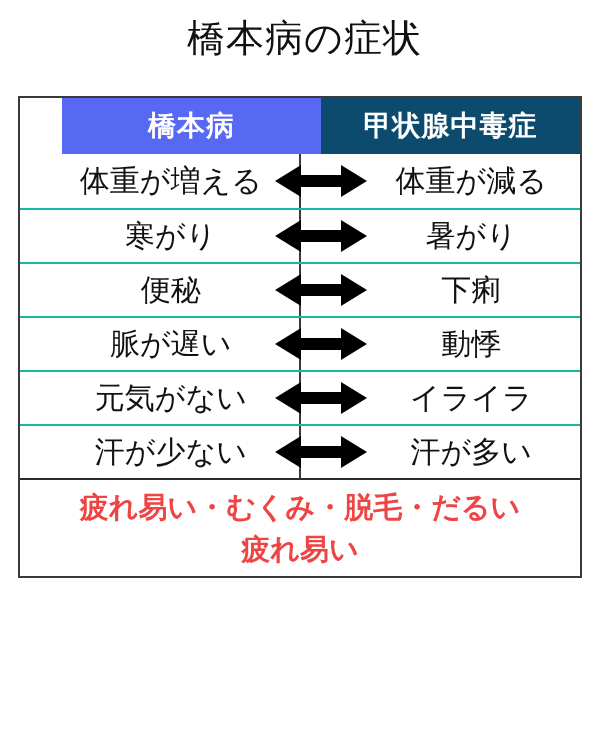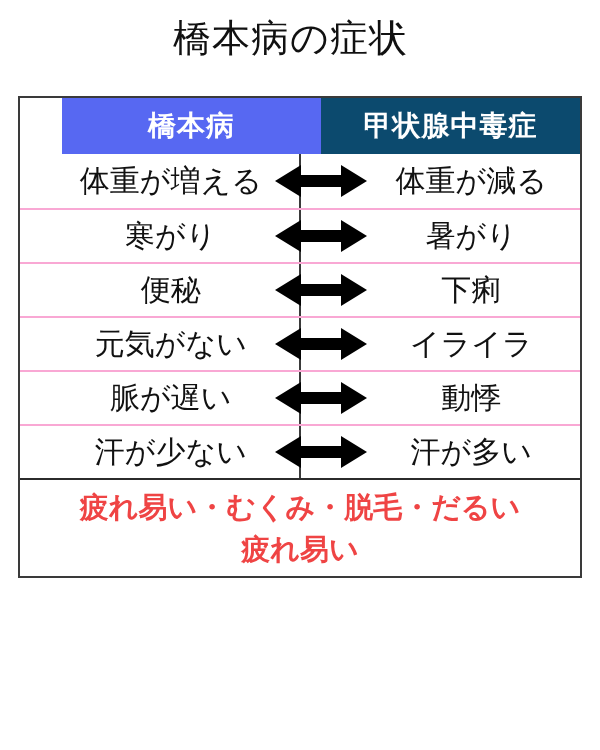--- a/index.html
+++ b/index.html
@@ -17,21 +17,21 @@
 
   .page {
     position: relative;
     width: 600px;
     height: 750px;
   }
 
   
   .title {
     position: absolute;
-    left: 4px;
+    left: 18px;
     top: 14px;
     width: 573px;
     text-align: center;
     font-size: 38px;
     font-weight: 400;
     line-height: 48px;
     letter-spacing: 1px;
     color: #111111;
     white-space: nowrap;
   }
@@ -76,21 +76,21 @@
     background: #5768f2;
   }
   .header-cell.right {
     width: 50%;
     background: #fa6573;
   }
 
   
   .sym-row {
     height: 54px;
-    border-top: 2px solid #f9a8d4;
+    border-top: 2px solid #14b8a6;
   }
   .sym-row:first-of-type {
     border-top: none;
   }
   .sym-cell {
     box-sizing: border-box;
     height: 100%;
     display: flex;
     align-items: center;
     justify-content: center;
@@ -218,41 +218,41 @@
             <span class="arrow">
               <svg width="92" height="32" viewBox="0 0 92 32" aria-hidden="true">
                 <polygon fill="#000000" points="0,16 26,0 26,10 66,10 66,0 92,16 66,32 66,22 26,22 26,32"></polygon>
               </svg>
             </span>
           </div>
           <div class="sym-cell right">下痢</div>
         </div>
         <div class="row sym-row">
           <div class="divider" style="background: rgb(58, 58, 58);"></div>
+          <div class="sym-cell left">脈が遅い</div>
+          <div class="sym-cell mid">
+            <span class="arrow">
+              <svg width="92" height="32" viewBox="0 0 92 32" aria-hidden="true">
+                <polygon fill="#000000" points="0,16 26,0 26,10 66,10 66,0 92,16 66,32 66,22 26,22 26,32"></polygon>
+              </svg>
+            </span>
+          </div>
+          <div class="sym-cell right">動悸</div>
+        </div>
+        <div class="row sym-row">
+          <div class="divider" style="background: rgb(58, 58, 58);"></div>
           <div class="sym-cell left">元気がない</div>
           <div class="sym-cell mid">
             <span class="arrow">
               <svg width="92" height="32" viewBox="0 0 92 32" aria-hidden="true">
                 <polygon fill="#000000" points="0,16 26,0 26,10 66,10 66,0 92,16 66,32 66,22 26,22 26,32"></polygon>
               </svg>
             </span>
           </div>
           <div class="sym-cell right">イライラ</div>
-        </div>
-        <div class="row sym-row">
-          <div class="divider" style="background: rgb(58, 58, 58);"></div>
-          <div class="sym-cell left">脈が遅い</div>
-          <div class="sym-cell mid">
-            <span class="arrow">
-              <svg width="92" height="32" viewBox="0 0 92 32" aria-hidden="true">
-                <polygon fill="#000000" points="0,16 26,0 26,10 66,10 66,0 92,16 66,32 66,22 26,22 26,32"></polygon>
-              </svg>
-            </span>
-          </div>
-          <div class="sym-cell right">動悸</div>
         </div>
         <div class="row sym-row">
           <div class="divider" style="background: rgb(58, 58, 58);"></div>
           <div class="sym-cell left">汗が少ない</div>
           <div class="sym-cell mid">
             <span class="arrow">
               <svg width="92" height="32" viewBox="0 0 92 32" aria-hidden="true">
                 <polygon fill="#000000" points="0,16 26,0 26,10 66,10 66,0 92,16 66,32 66,22 26,22 26,32"></polygon>
               </svg>
             </span>

